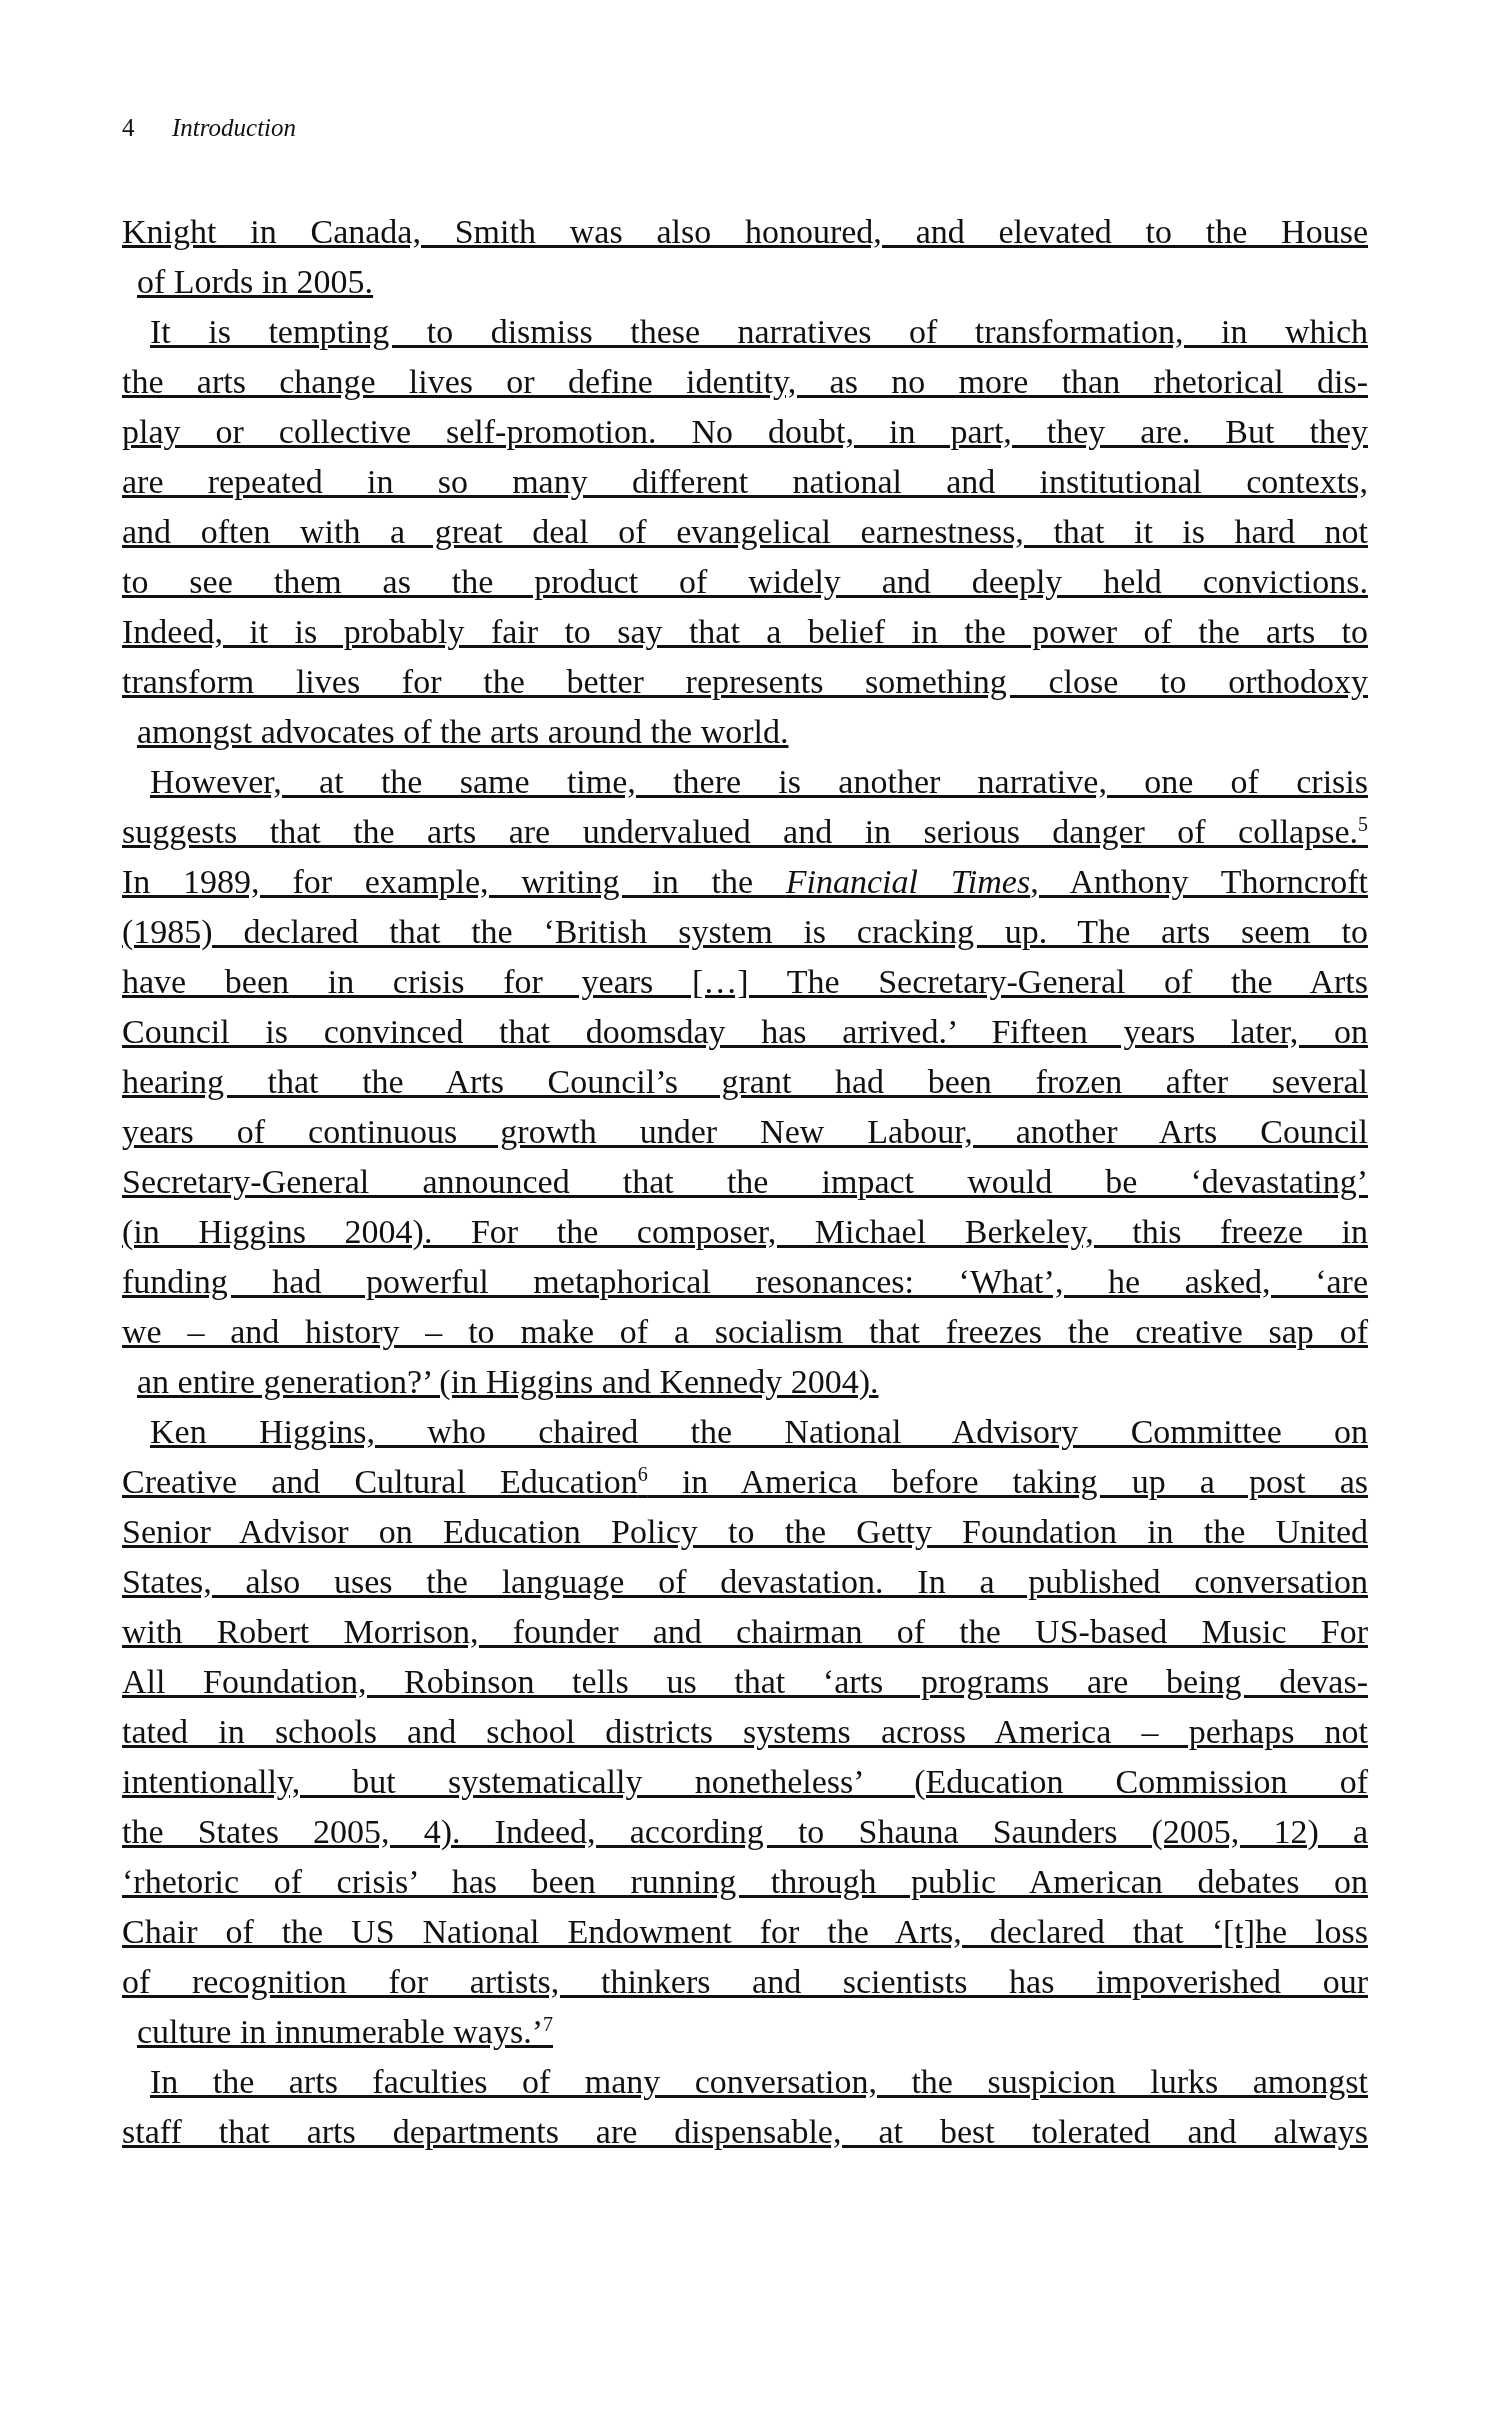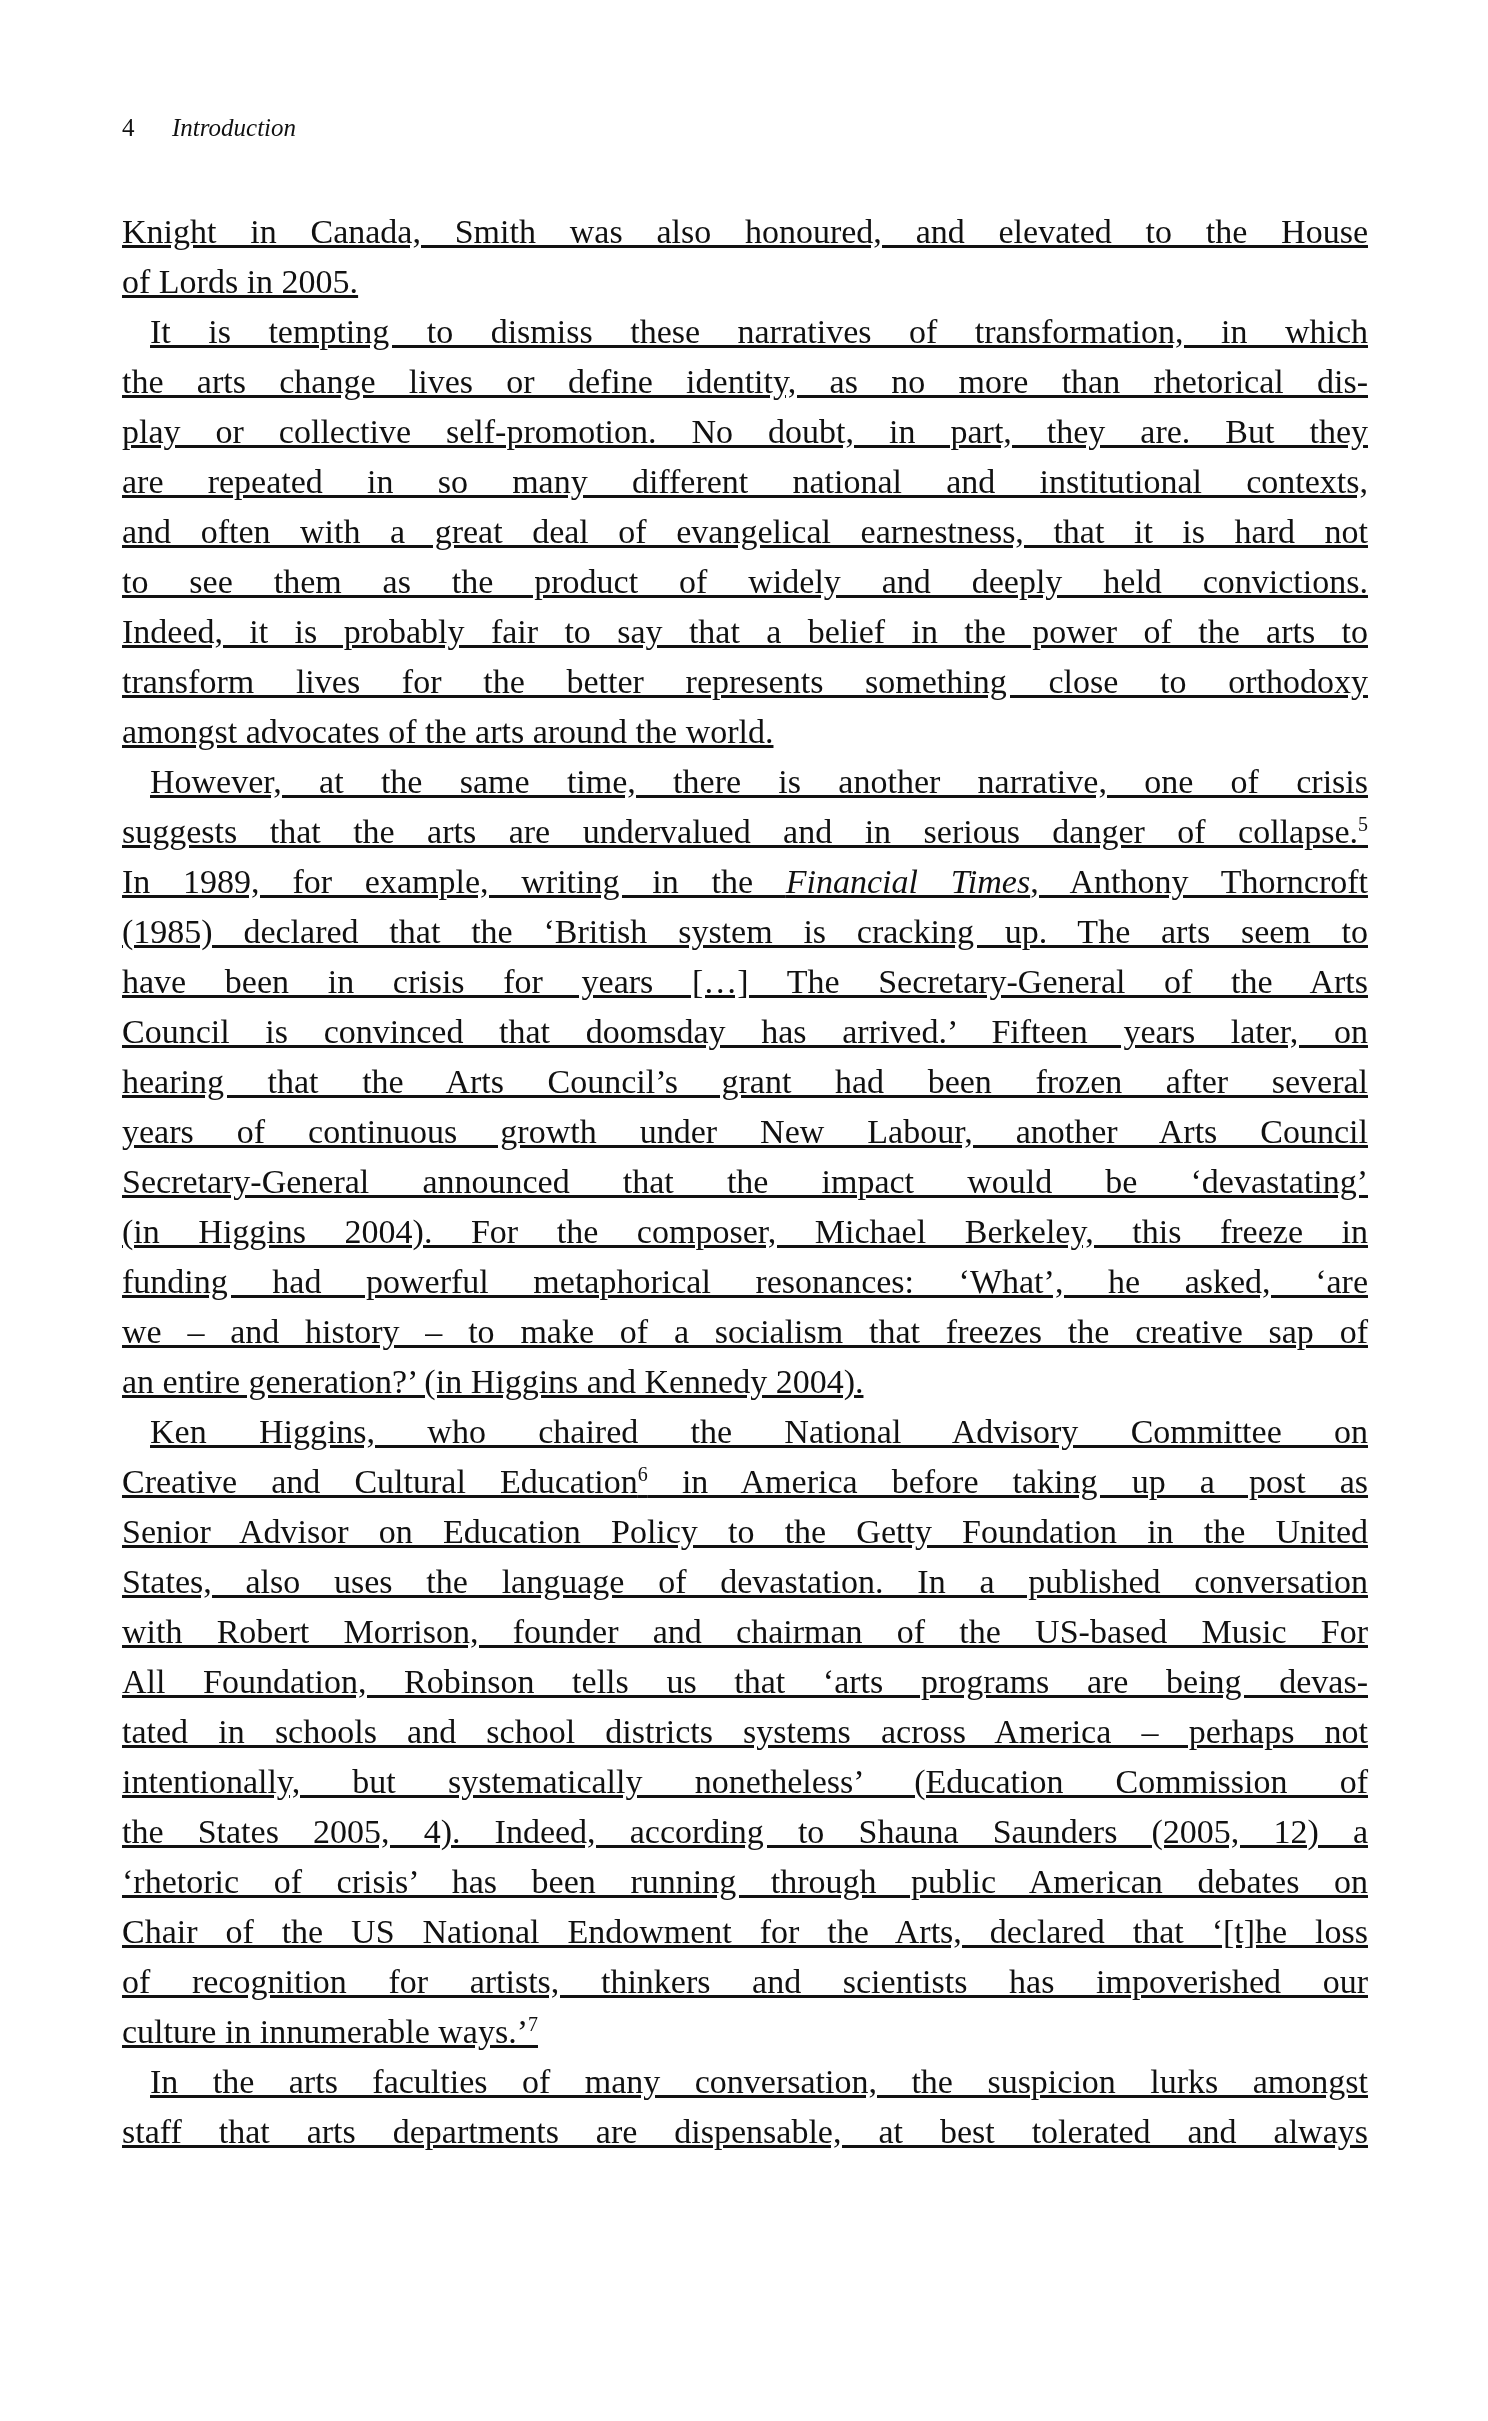--- a/index.html
+++ b/index.html
@@ -42,20 +42,21 @@
     line-height: 44px;
     text-align: justify;
     text-align-last: justify;
     white-space: nowrap;
     overflow: visible;
     text-decoration: underline;
   }
   .line.last {
     text-align: left;
     text-align-last: left;
+    margin-left: 15px;
   }
   .line.indent {
     text-indent: 28px;
   }
   .seg-i { font-style: italic; }
   .seg-sup {
     font-size: 20px;
     vertical-align: 12px;
     line-height: 0;
   }

